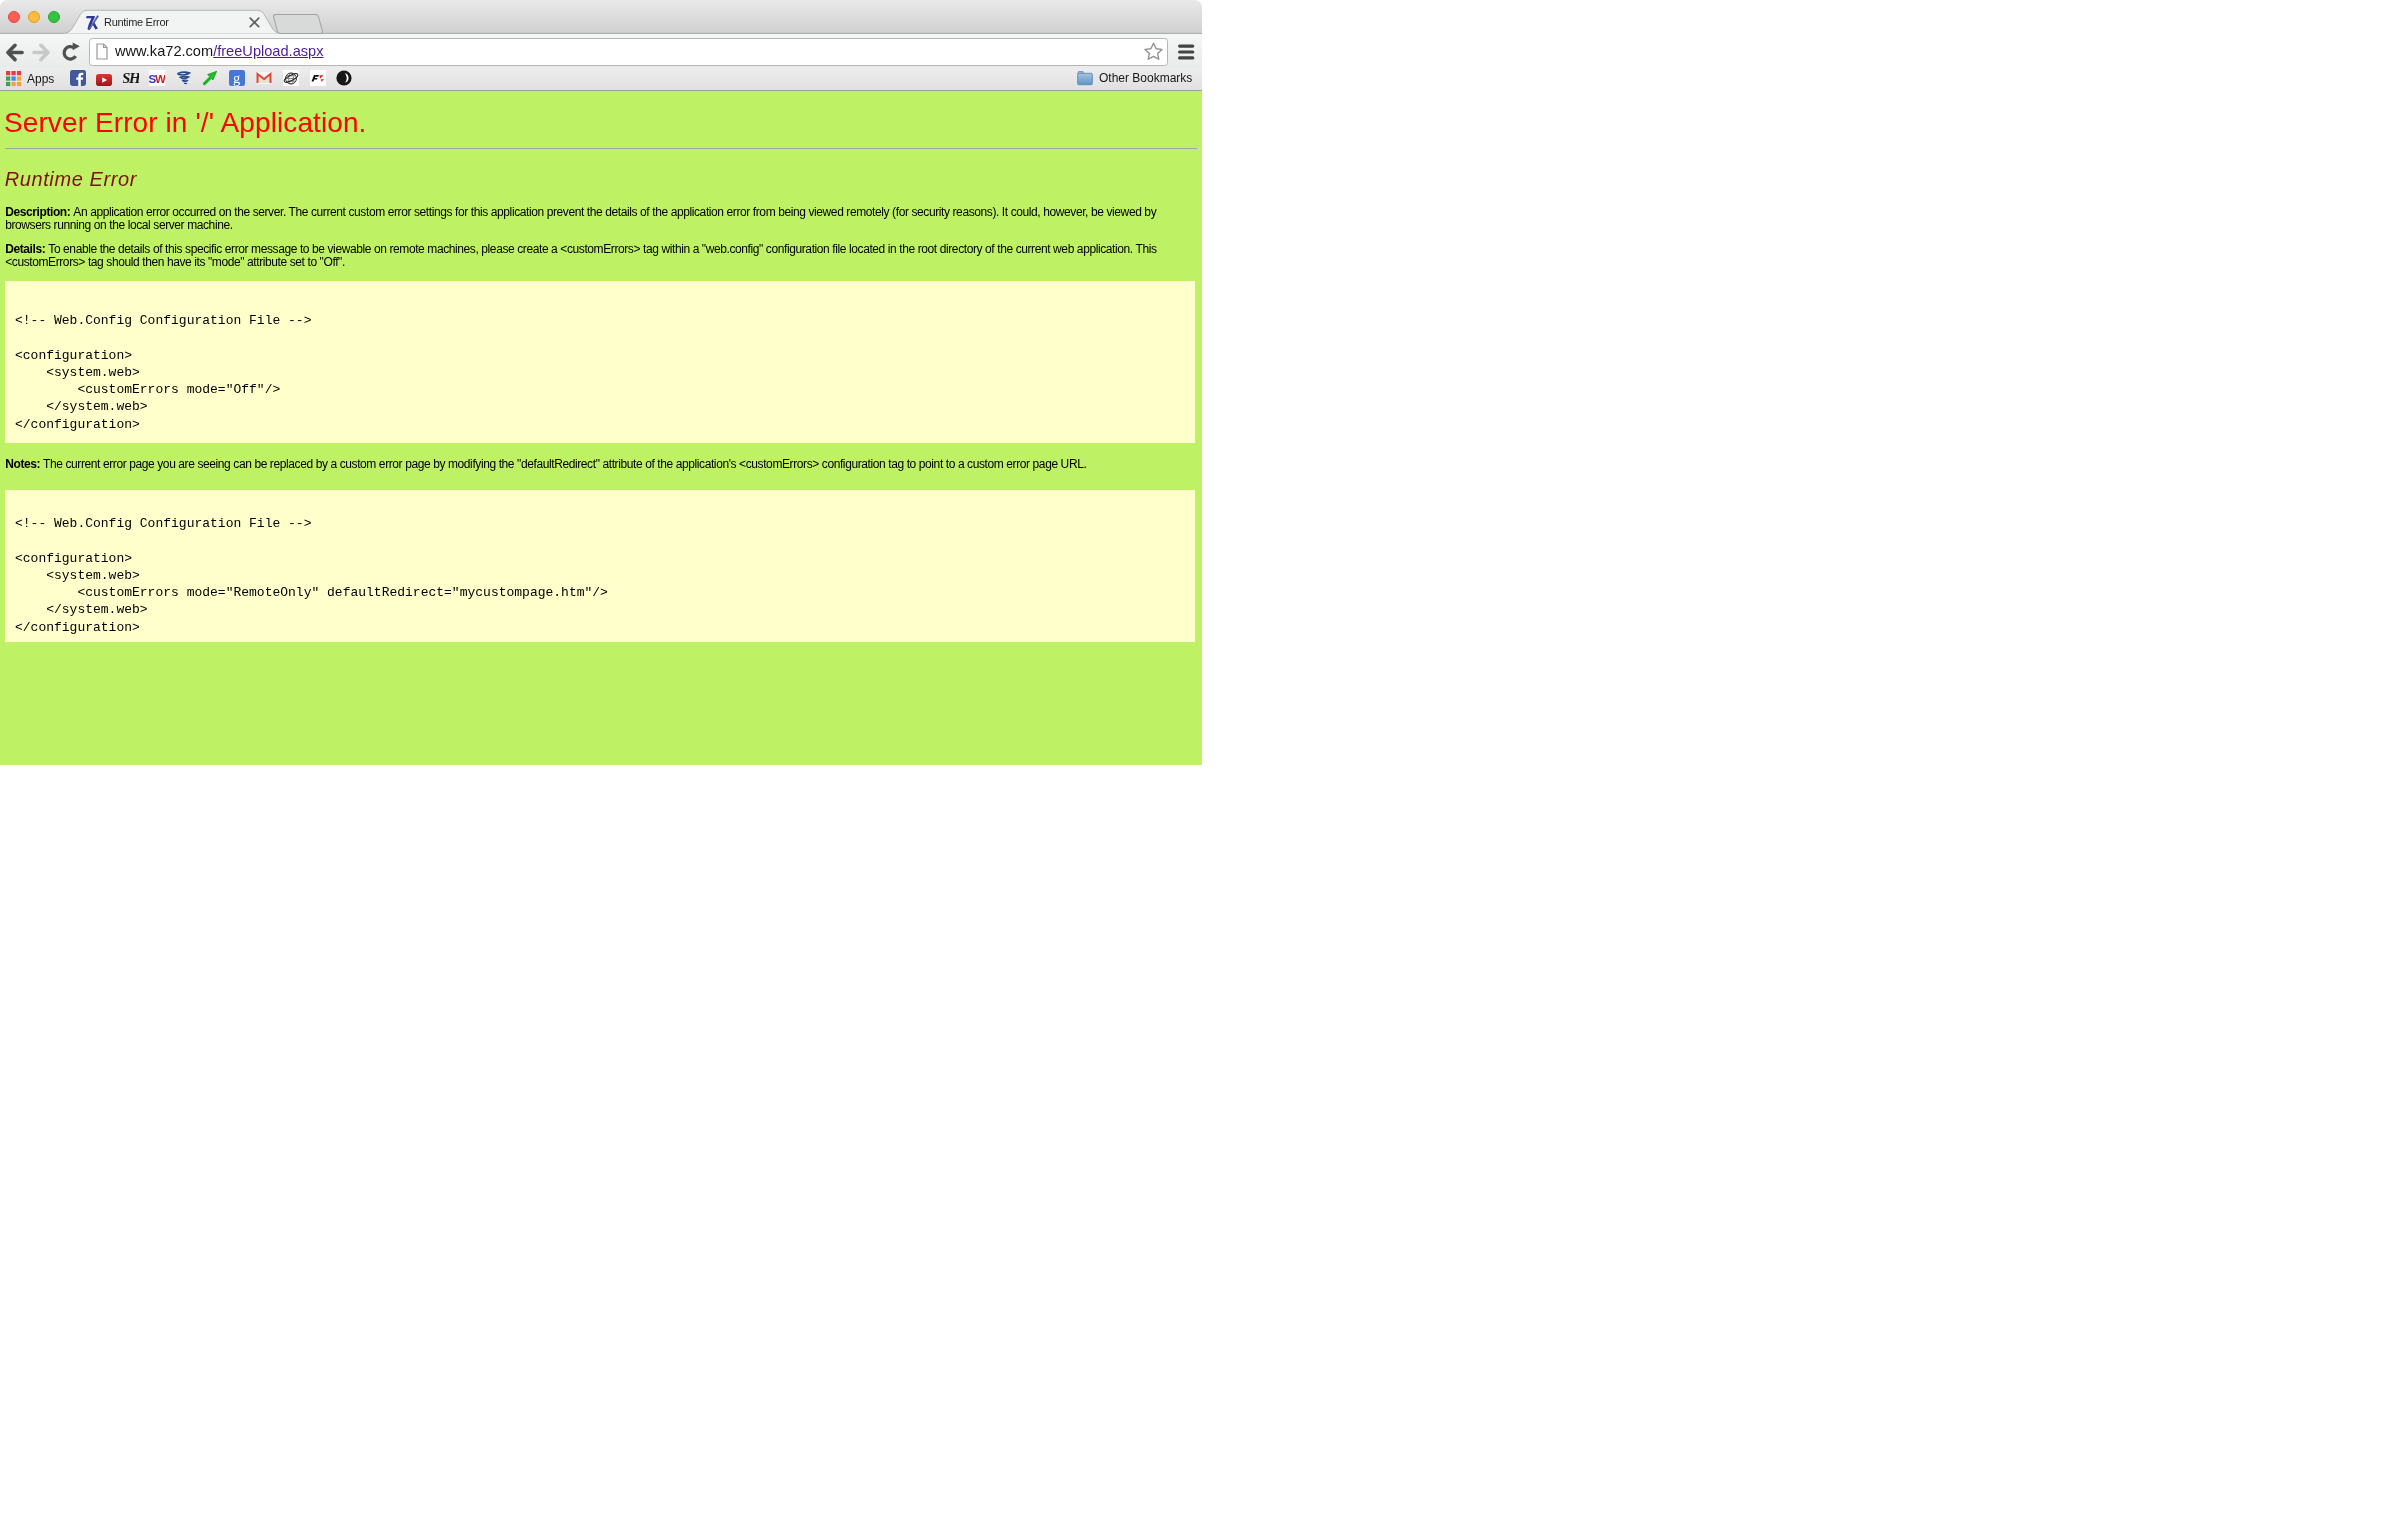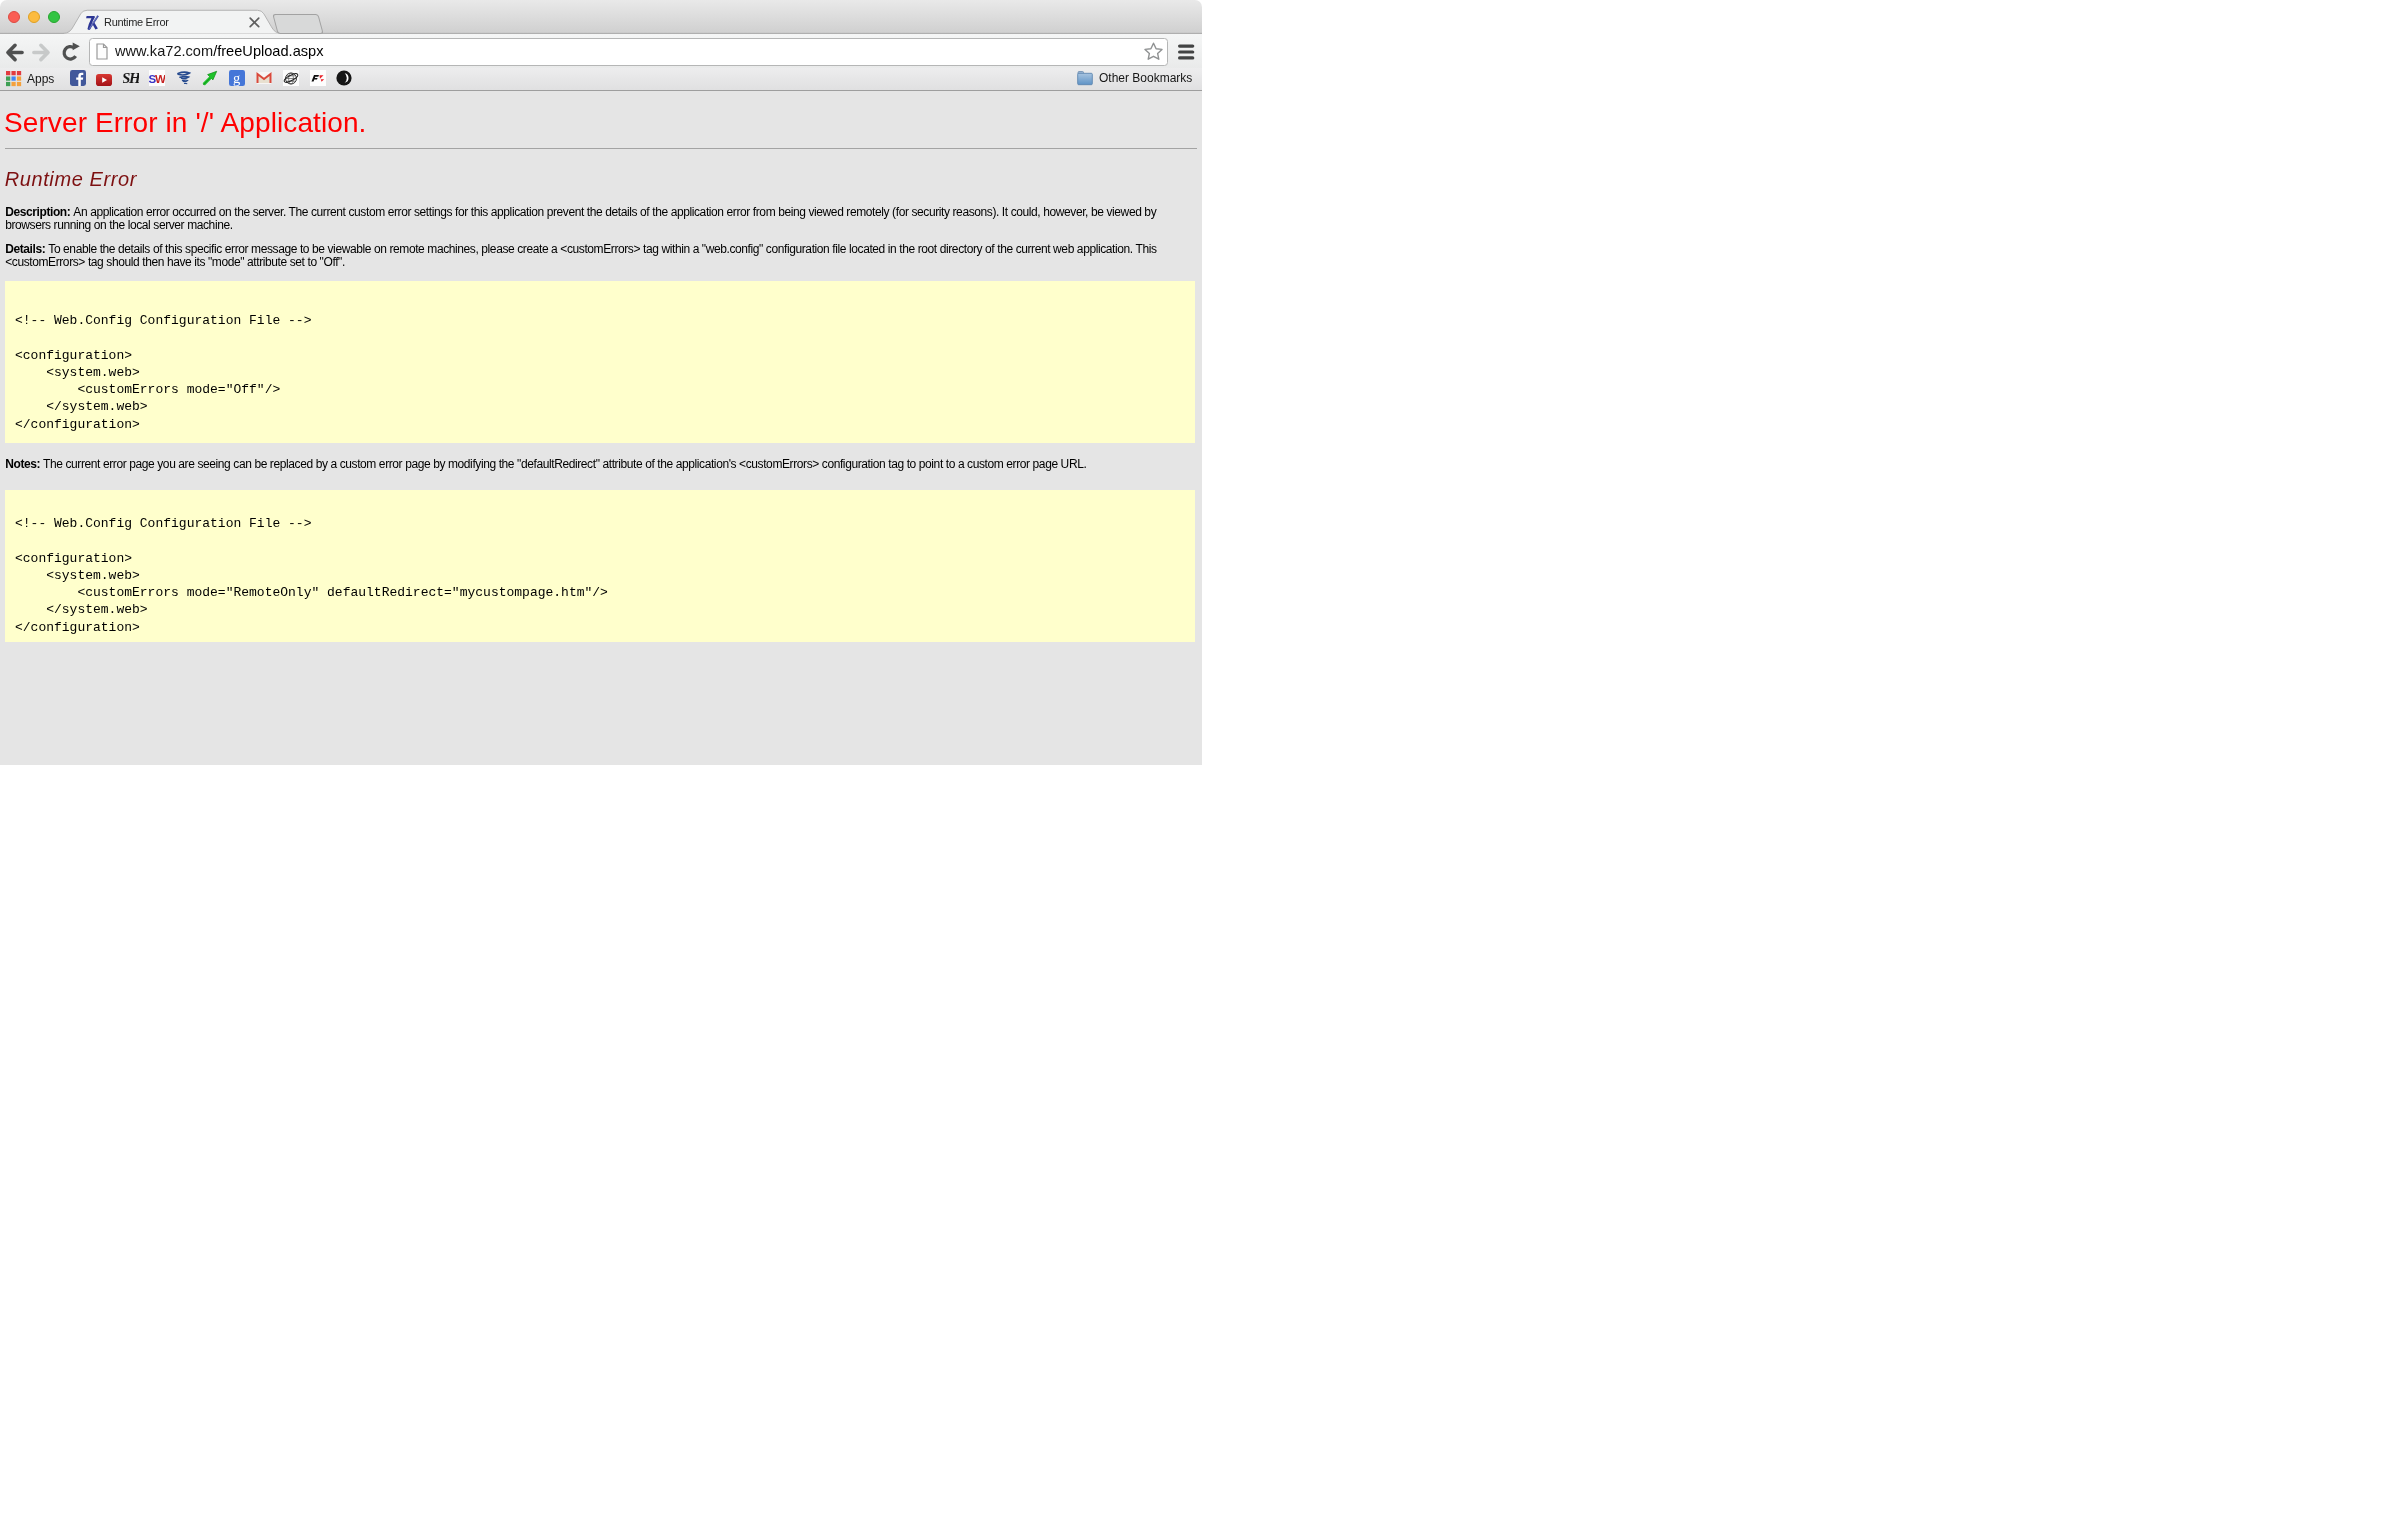--- a/index.html
+++ b/index.html
@@ -11,27 +11,27 @@
 #tl-y{left:28px;background:#fcbb3f;border:1px solid #dfa023;}
 #tl-g{left:48px;background:#33c443;border:1px solid #27a62f;}
 #tabsvg{position:absolute;left:0;top:0;}
 #favicon{position:absolute;left:86px;top:15px;width:13px;height:15px;}
 #tabtitle{position:absolute;left:104px;top:14.6px;font-size:11px;line-height:14px;color:#262626;letter-spacing:-0.3px;}
 #newtab{position:absolute;left:275px;top:14.4px;width:44px;height:18px;background:#d8d9d9;border:1px solid #a2a2a2;border-radius:3px;transform:skewX(15deg);}
 #toolbar{position:absolute;left:0;top:34px;width:1202px;height:35px;background:linear-gradient(#f5f6f6,#e9eaea);}
 #bookbar{position:absolute;left:0;top:68px;width:1202px;height:23px;background:linear-gradient(#ededee,#e0e0e1);border-bottom:1px solid #9e9e9e;box-sizing:border-box;}
 #urlbar{position:absolute;left:89px;top:38px;width:1079px;height:28px;background:#fff;border:1px solid #b5b6b6;border-radius:3.5px;box-sizing:border-box;}
 #urltext{position:absolute;left:115px;top:43px;font-size:14.6px;line-height:16px;color:#161616;letter-spacing:0px;white-space:nowrap;}
-#urltext .path{color:#000000;}
+#urltext .path{color:#4c1d95;text-decoration:underline;}
 .bktext{position:absolute;font-size:12px;line-height:13px;color:#161616;}
 #appstext{left:27px;top:73px;text-align:center;}
 #obtext{left:1099px;top:72px;}
 .bkicon{position:absolute;top:70px;width:16px;height:16px;}
 #toolicons{position:absolute;left:0;top:34px;}
-#content{position:absolute;left:0;top:91px;width:1202px;height:674px;background:#e5e5e5;}
+#content{position:absolute;left:0;top:91px;width:1202px;height:674px;background:#bef264;}
 #h1{position:absolute;left:4px;top:14.6px;font-size:28px;line-height:33px;color:#f00;letter-spacing:0.1px;white-space:nowrap;}
 #hr{position:absolute;left:5px;top:57px;width:1192px;height:1px;background:#a3a3a3;}
 #h2{position:absolute;left:4.7px;top:76px;font-size:20px;line-height:24px;color:#7d1011;font-style:italic;letter-spacing:0.6px;white-space:nowrap;}
 .para{position:absolute;left:5.2px;width:1186px;font-size:12px;line-height:12.8px;letter-spacing:-0.4px;color:#000;}
 #desc{top:115px;}
 #details{top:152px;}
 #notes{top:367px;}
 .ybox{position:absolute;left:4.5px;width:1190px;background:#ffffcc;}
 #box1{top:190px;height:162px;}
 #box2{top:399px;height:152px;}

